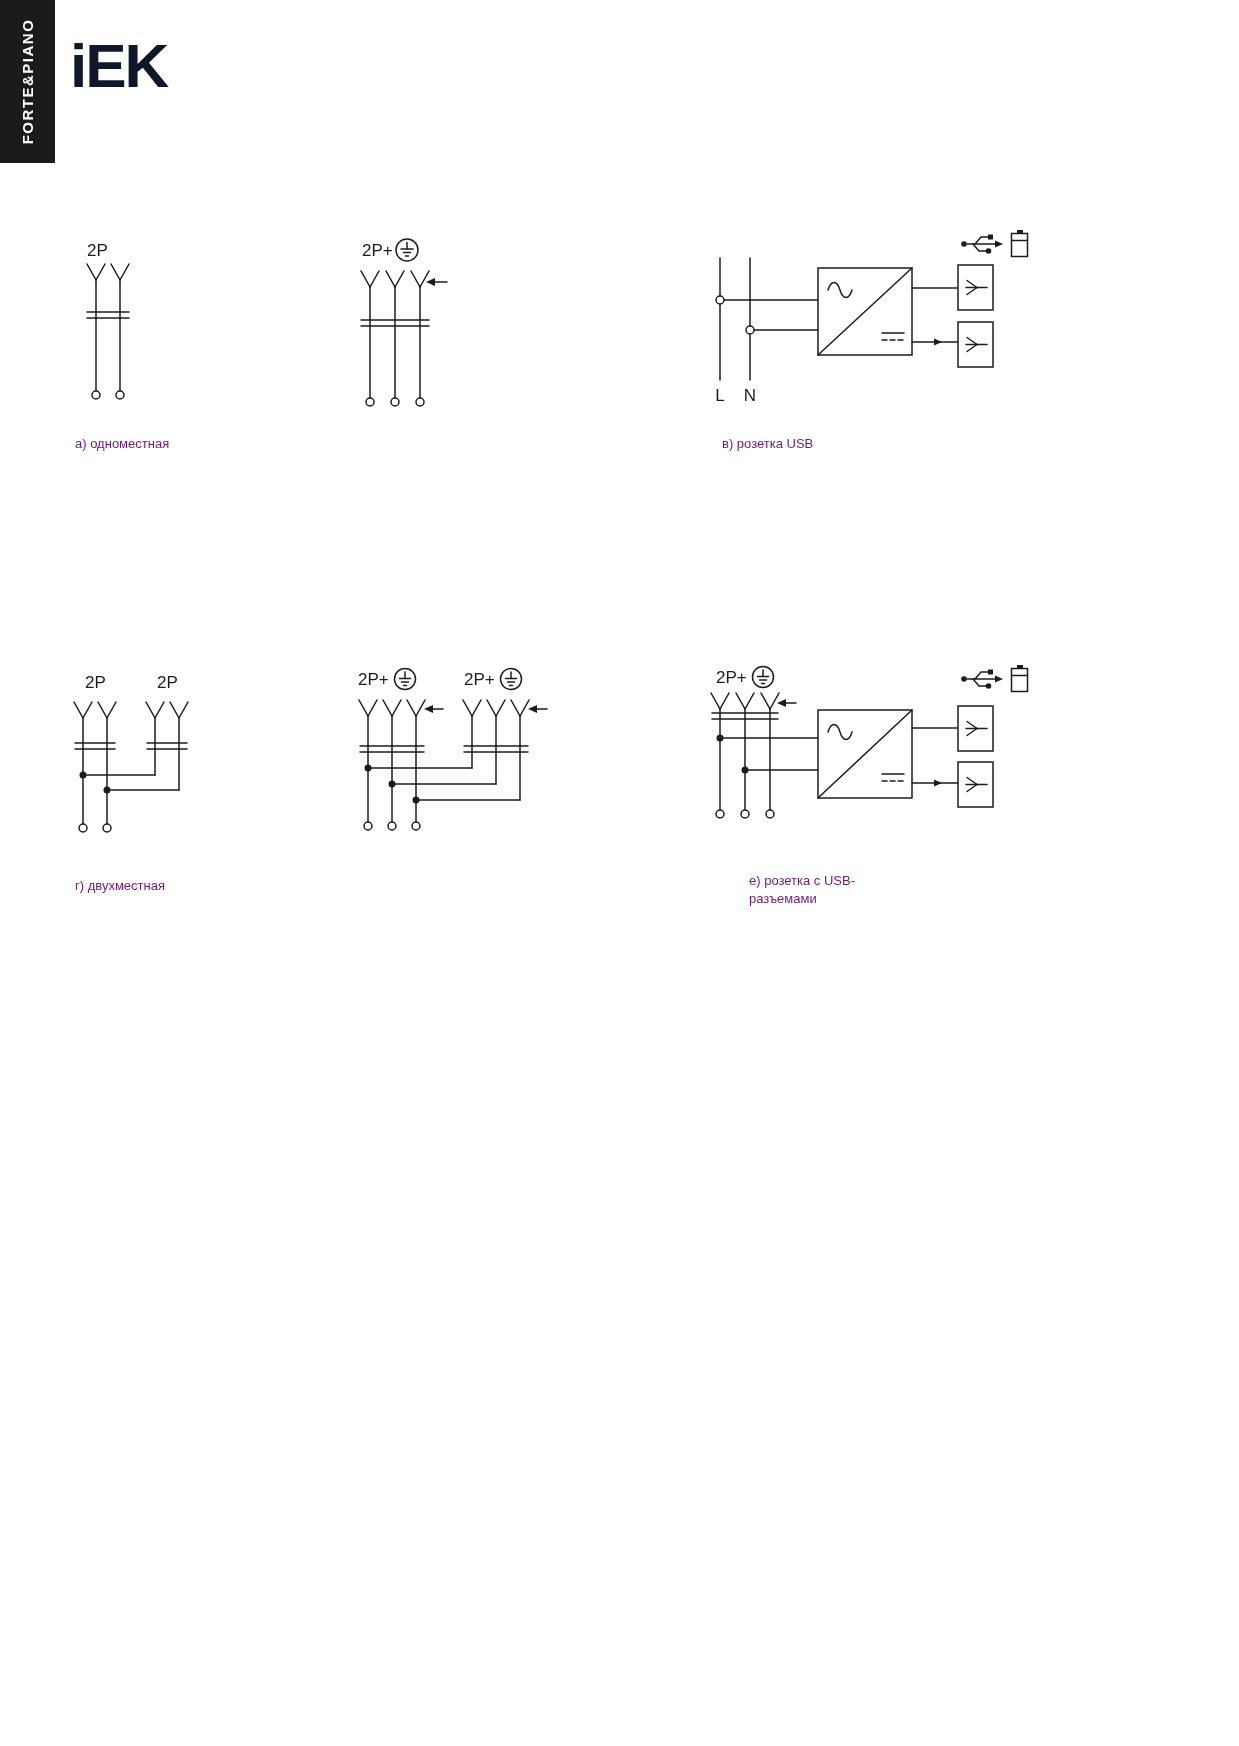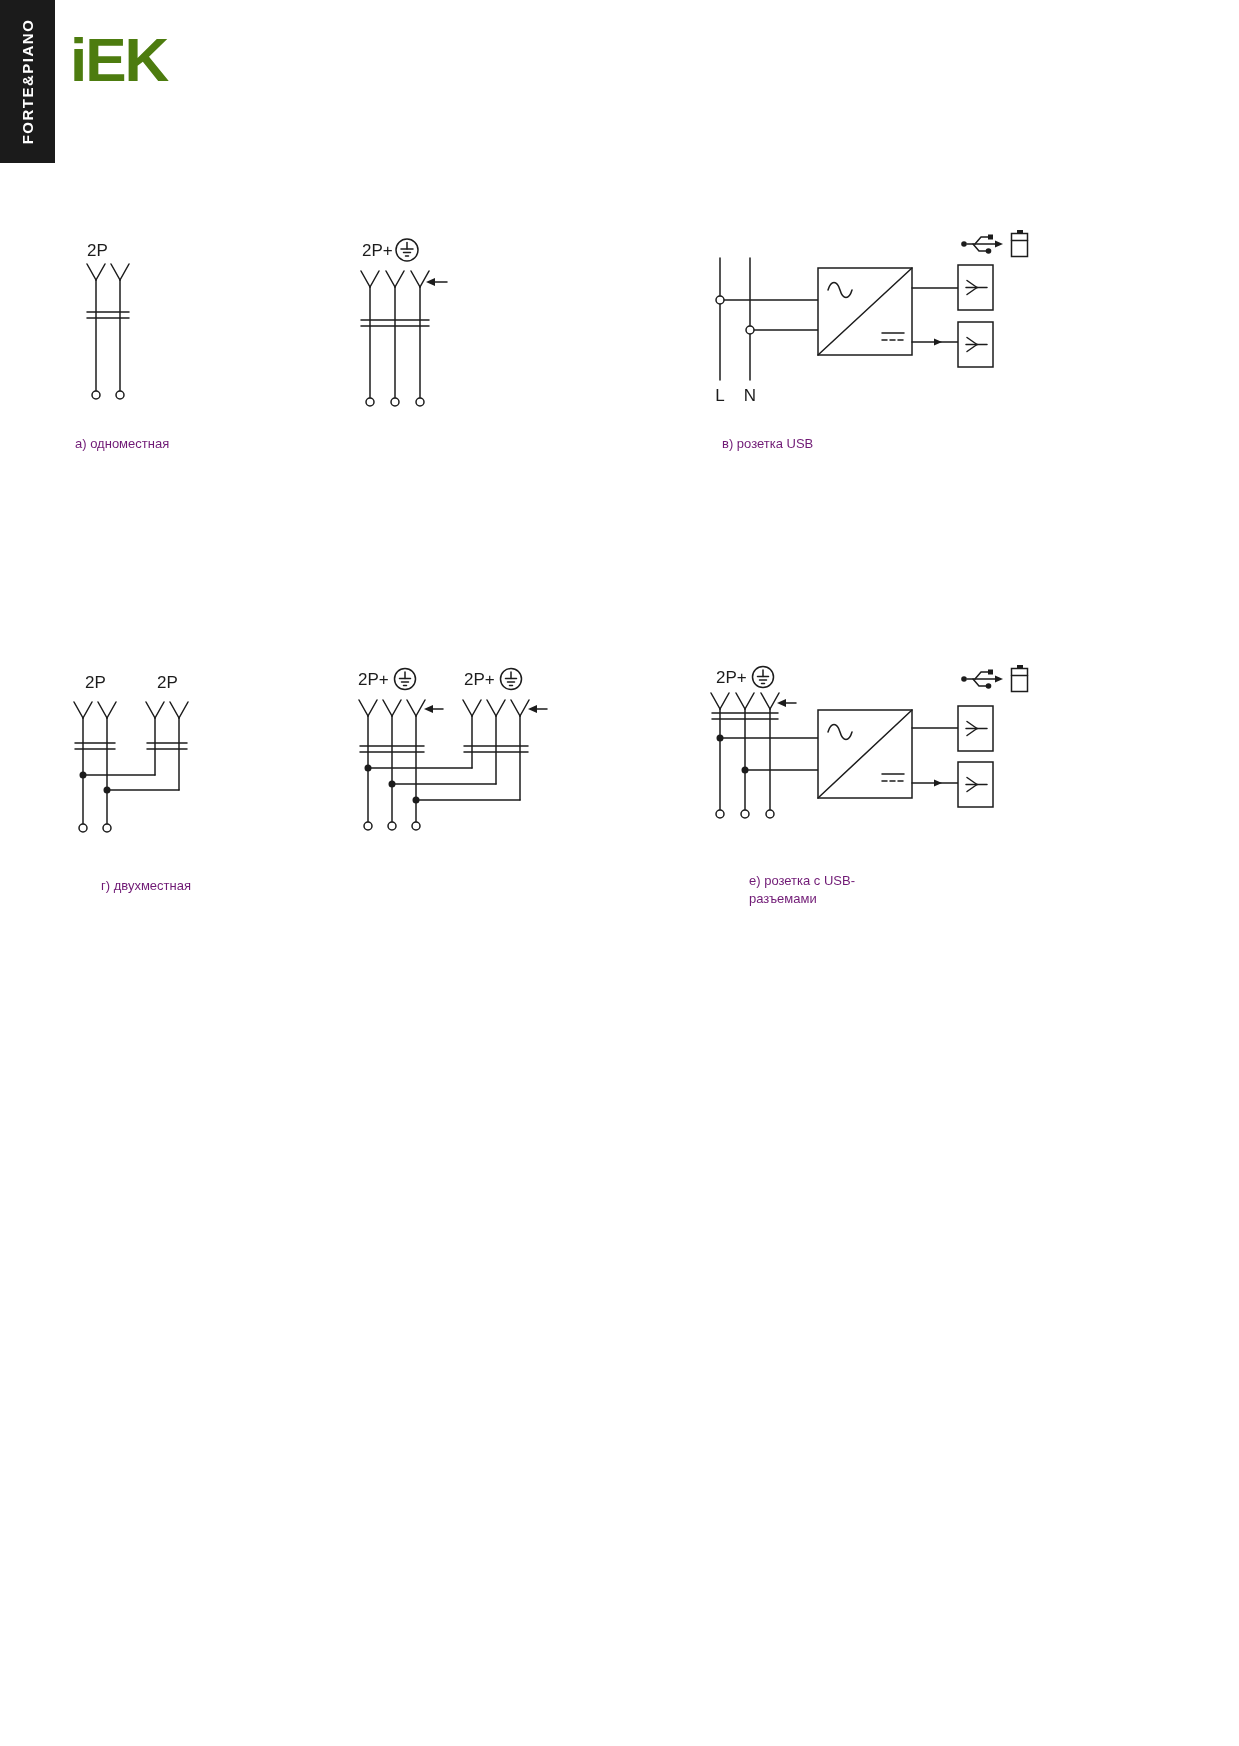--- a/index.html
+++ b/index.html
@@ -11,22 +11,22 @@
   .sidebar {
     position:absolute; left:0; top:0; width:55px; height:163px; background:#1b1b1b;
   }
   .sidebar-label {
     position:absolute; left:0; top:163px; width:163px; height:55px;
     transform:rotate(-90deg); transform-origin:0 0;
     display:flex; align-items:center; justify-content:center;
     color:#ffffff; font-size:15px; letter-spacing:1.5px; font-weight:bold;
   }
   .logo {
-    position:absolute; left:70px; top:24px;
-    font-size:62px; font-weight:900; letter-spacing:-2px; color:#4d7c0f;
+    position:absolute; left:70px; top:30px;
+    font-size:62px; font-weight:900; letter-spacing:-2px; color:#0f172a;
   }
   .diagram { position:absolute; }
   .diagram line, .diagram polyline, .diagram path {
     stroke:#1c1c1c; stroke-width:1.5; fill:none; stroke-linecap:round; stroke-linejoin:round;
   }
   .diagram rect { stroke:#1c1c1c; stroke-width:1.5; fill:#ffffff; }
   .diagram circle { stroke:#1c1c1c; stroke-width:1.5; fill:#ffffff; }
   .diagram .dot { fill:#1c1c1c; stroke:none; }
   .diagram .arrow { fill:#1c1c1c; stroke:none; }
   .diagram .fillrect { fill:#1c1c1c; stroke:none; }
@@ -355,21 +355,21 @@
 
   <div class="caption" style="left:75px; top:435px;">
     <span>а) одноместная</span>
   </div>
 
 
   <div class="caption" style="left:722px; top:435px;">
     <span>в) розетка USB</span>
   </div>
 
-  <div class="caption" style="left:75px; top:877px;margin-left:26px;">
+  <div class="caption" style="left:75px; top:877px;">
     <span>г) двухместная</span>
   </div>
 
 
   <div class="caption" style="left:722px; top:872px; width:240px;margin-left:27px;">
     <div>е) розетка с USB-</div>
     <div>разъемами</div>
   </div>
 
 

